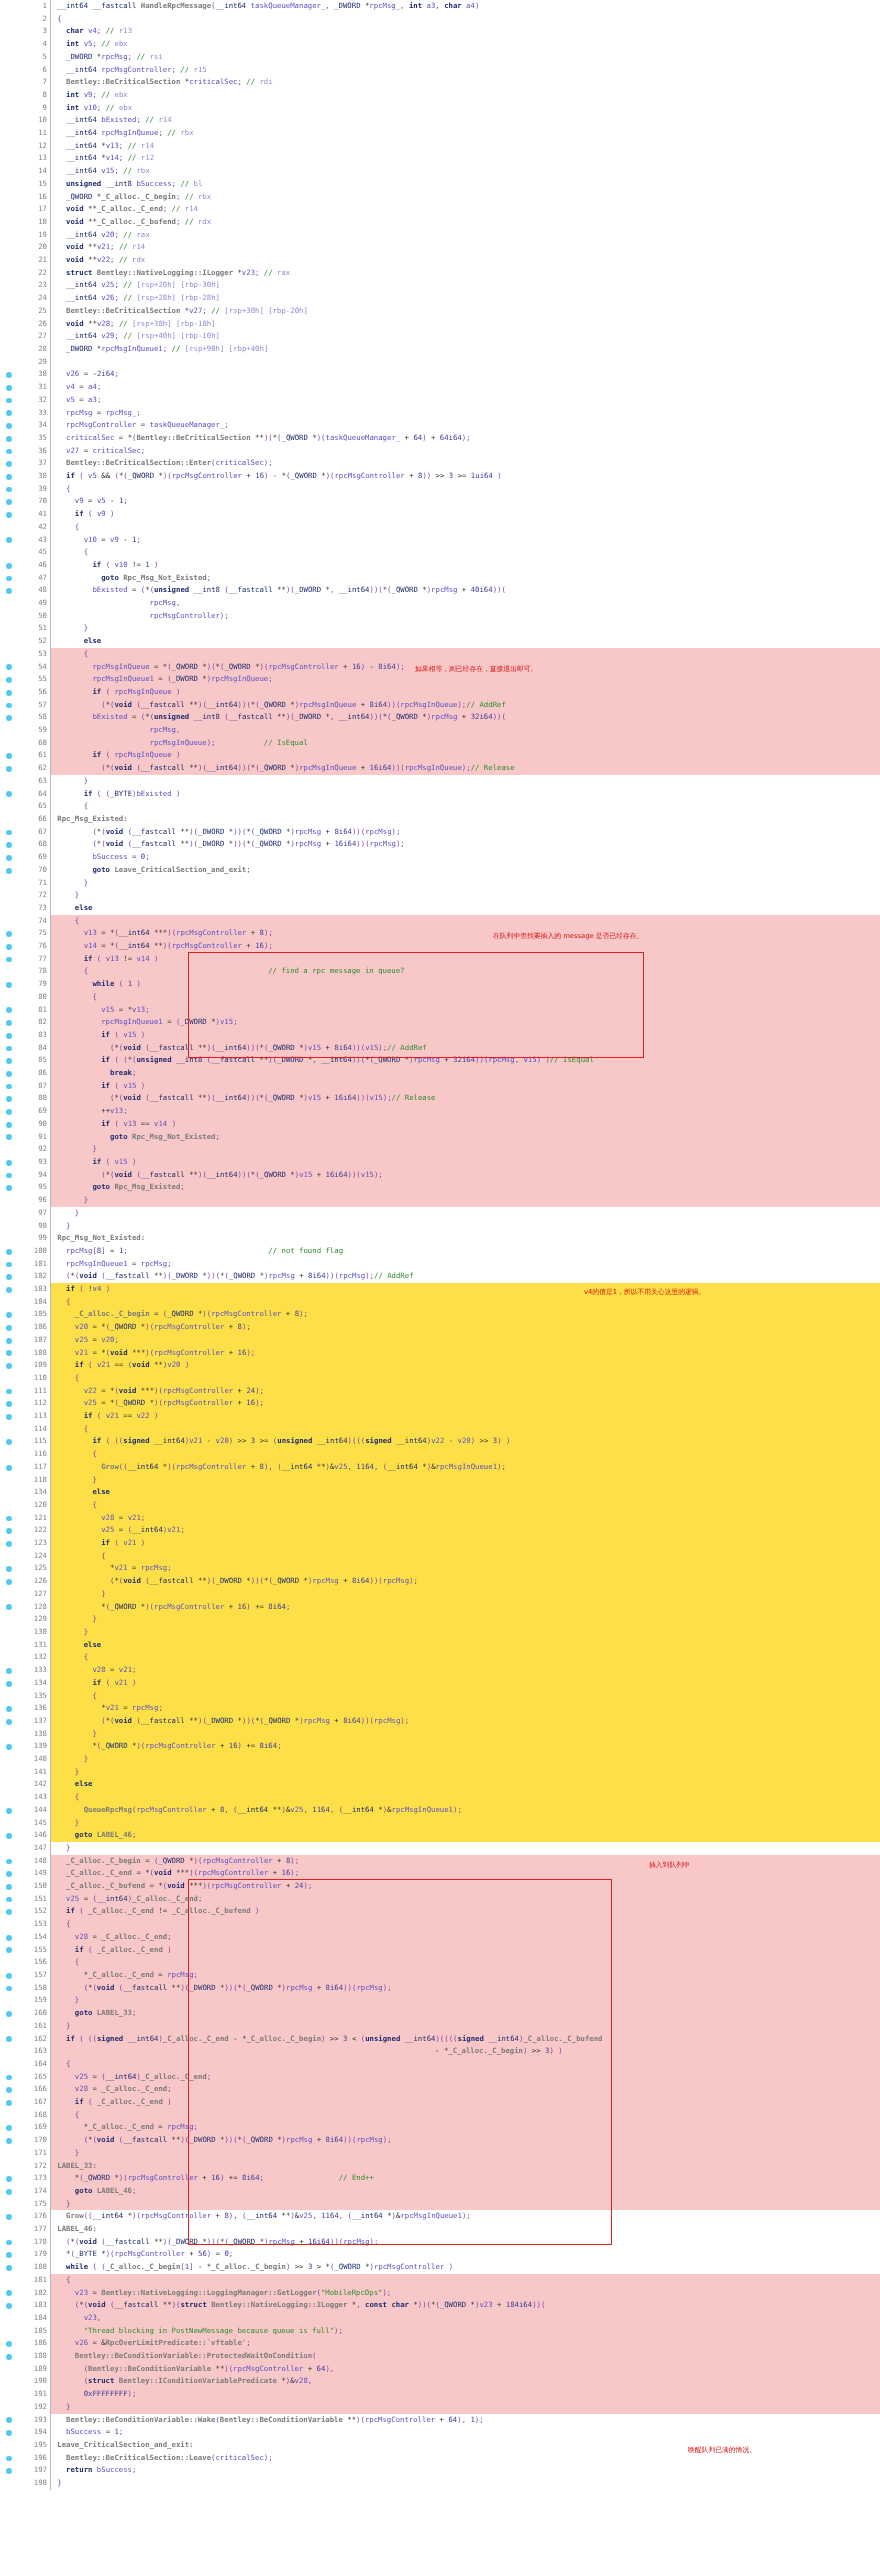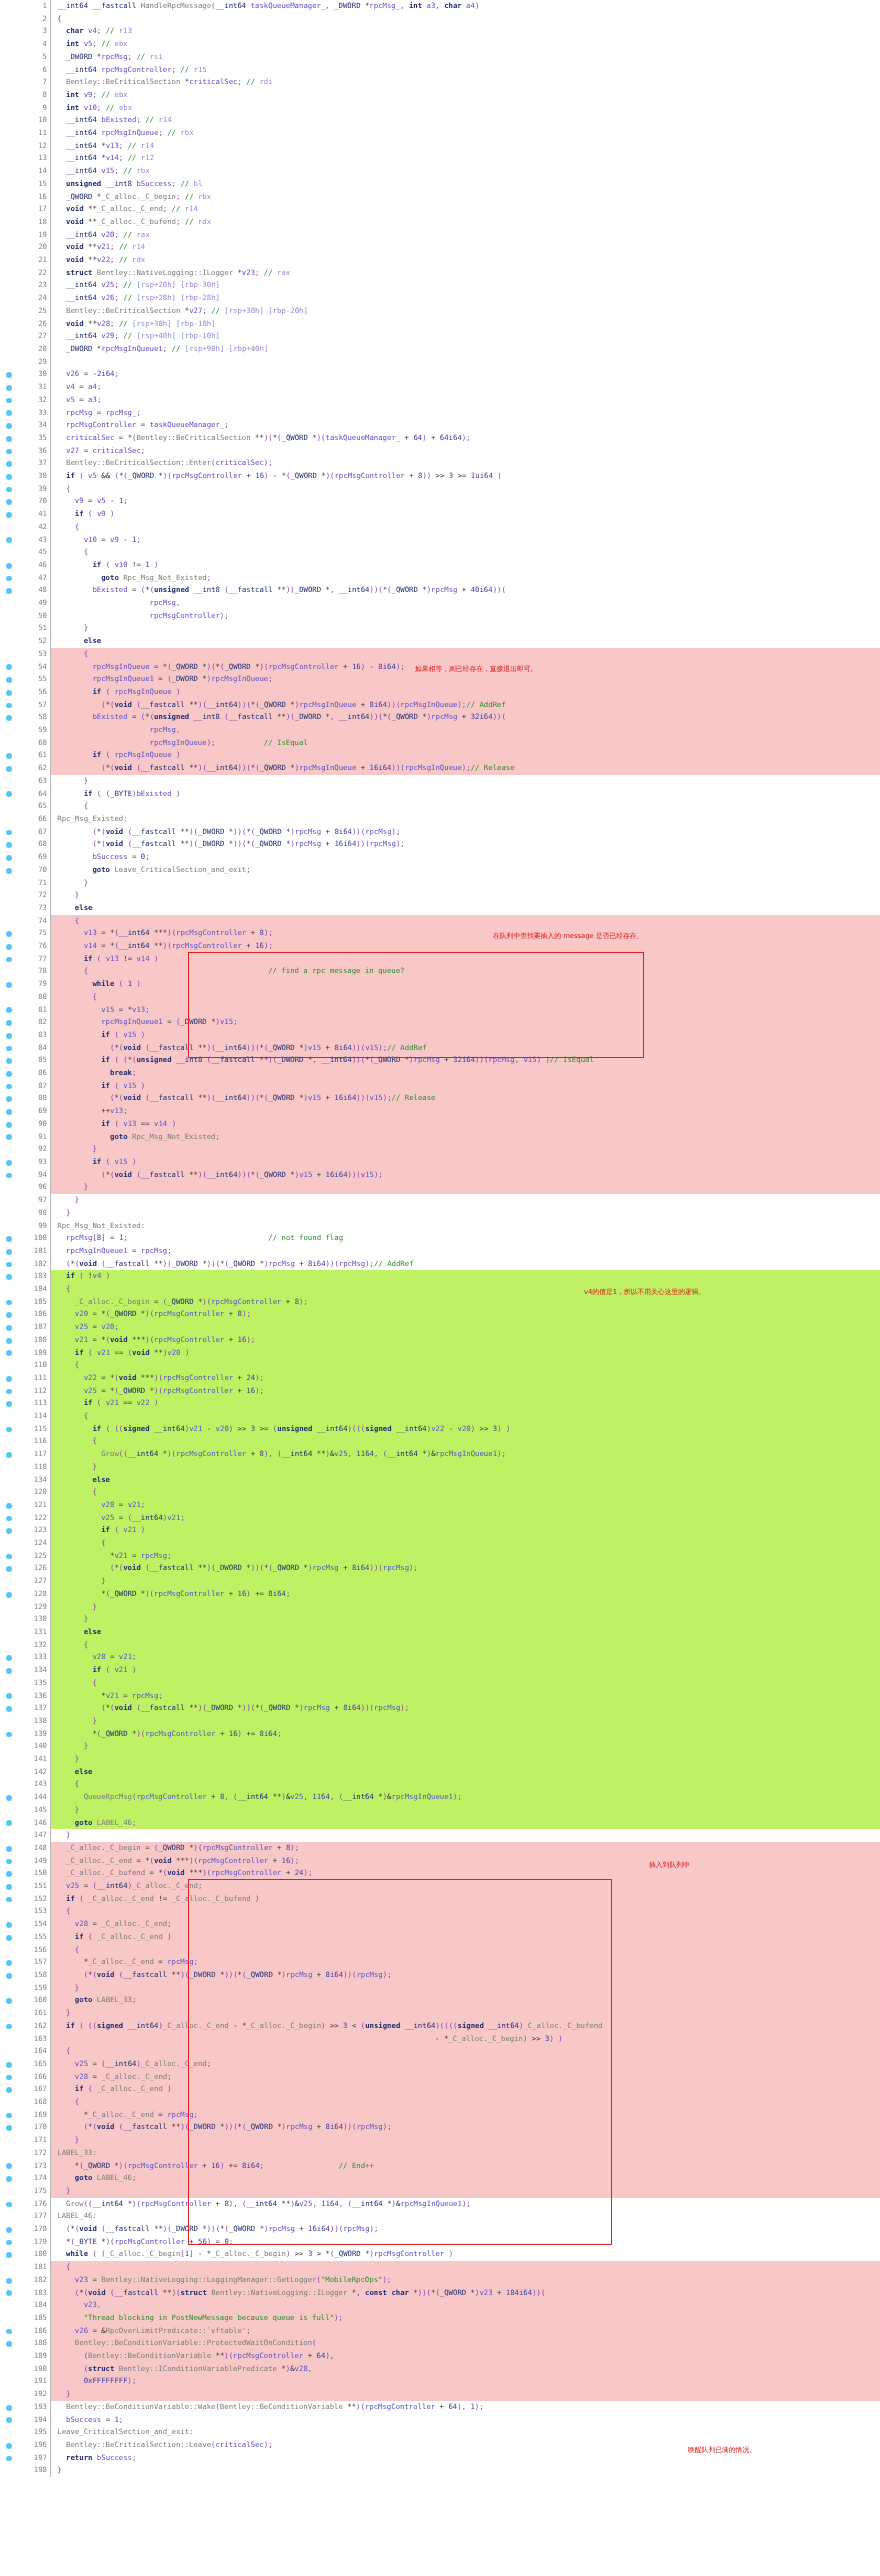--- a/index.html
+++ b/index.html
@@ -6,26 +6,26 @@
   body{font-family:"DejaVu Sans Mono","Liberation Mono",monospace;}
   #page{width:880px;position:relative;background:#ffffff;}
   .code{width:880px;font-size:7.3px;line-height:12.7px;}
   .ln{display:flex;align-items:flex-start;position:relative;min-height:12.7px;}
   .dot{width:17px;flex:0 0 17px;position:relative;}
   .dot.on::before{content:"";position:absolute;left:5.8px;top:3.9px;width:5.8px;height:5.8px;border-radius:50%;background:#55c8f0;}
   .num{flex:0 0 30px;text-align:right;padding-right:3.2px;color:#808080;font-size:7.3px;}
   .bar{flex:0 0 1.3px;background:#b8b8b8;align-self:stretch;}
   .src{flex:1 1 auto;padding-left:5.8px;white-space:pre;overflow:hidden;}
   .hl-pink{background:#f8c8c8;}
-  .hl-yellow{background:#bef264;}
+  .hl-yellow{background:#fde047;}
   .hl-none{background:transparent;}
   .box-pink{position:absolute;border:1px solid #e02020;pointer-events:none;}
   .kw{color:#1e2a6e;font-weight:bold;}
   .ty{color:#1e2a6e;}
-  .fn{color:#7a7a7a;}
+  .fn{color:#7a7a7a;font-weight:bold;}
   .var{color:#5a4fc4;}
   .num2{color:#3a3a9a;}
   .op{color:#2b2b2b;}
   .cmt{color:#2e8b2e;}
   .reg{color:#8a8ad8;text-align:center;}
   .punct{color:#7e3ea8;}
   .str{color:#2e8b2e;}
 </style>
 </head>
 <body>
@@ -582,20 +582,26 @@
         <div class="dot on"></div>
         <div class="num">93</div>
         <div class="bar"></div>
         <div class="src hl-pink">        <span class="kw">if</span> <span class="punct">(</span> <span class="var">v15</span> <span class="punct">)</span></div>
       </div>
       <div class="ln">
         <div class="dot on"></div>
         <div class="num">94</div>
         <div class="bar"></div>
         <div class="src hl-pink">          <span class="punct">(</span><span class="op">*</span><span class="punct">(</span><span class="kw">void</span> <span class="punct">(</span><span class="ty">__fastcall</span> <span class="op">*</span><span class="op">*</span><span class="punct">)</span><span class="punct">(</span><span class="ty">__int64</span><span class="punct">)</span><span class="punct">)</span><span class="punct">(</span><span class="op">*</span><span class="punct">(</span><span class="ty">_QWORD</span> <span class="op">*</span><span class="punct">)</span><span class="var">v15</span> <span class="op">+</span> <span class="num2">16i64</span><span class="punct">)</span><span class="punct">)</span><span class="punct">(</span><span class="var">v15</span><span class="punct">)</span><span class="punct">;</span></div>
+      </div>
+      <div class="ln">
+        <div class="dot on"></div>
+        <div class="num">95</div>
+        <div class="bar"></div>
+        <div class="src hl-pink">        <span class="kw">goto</span> <span class="fn">Rpc_Msg_Existed</span><span class="punct">;</span></div>
       </div>
       <div class="ln">
         <div class="dot"></div>
         <div class="num">96</div>
         <div class="bar"></div>
         <div class="src hl-pink">      <span class="punct">}</span></div>
       </div>
       <div class="ln">
         <div class="dot"></div>
         <div class="num">97</div>

